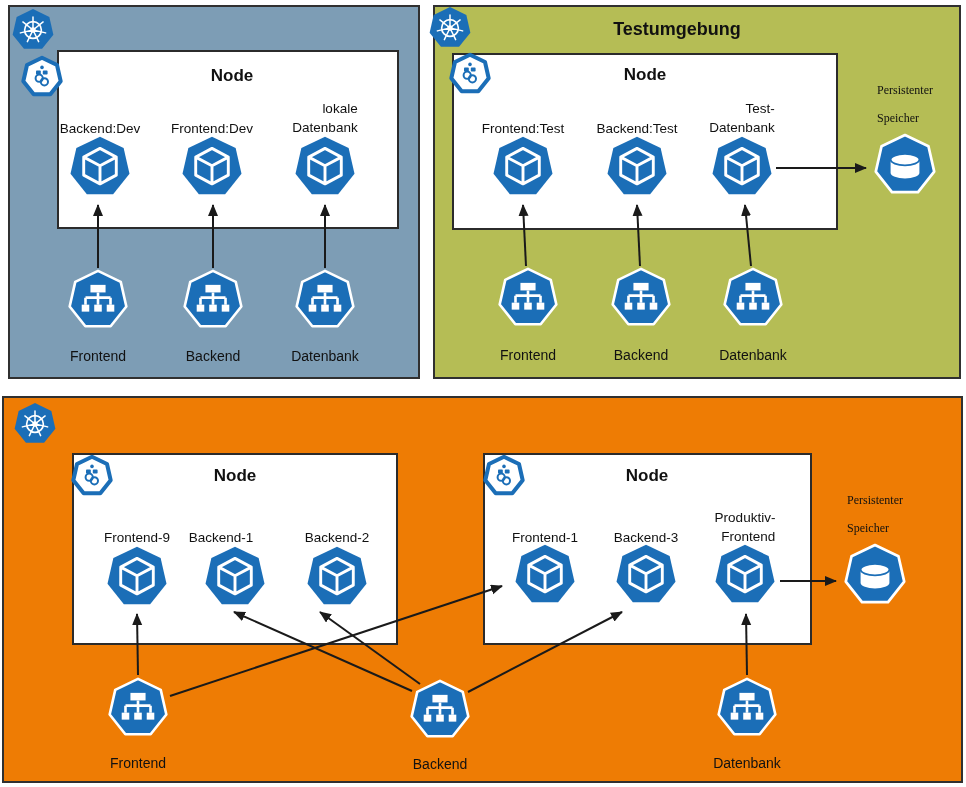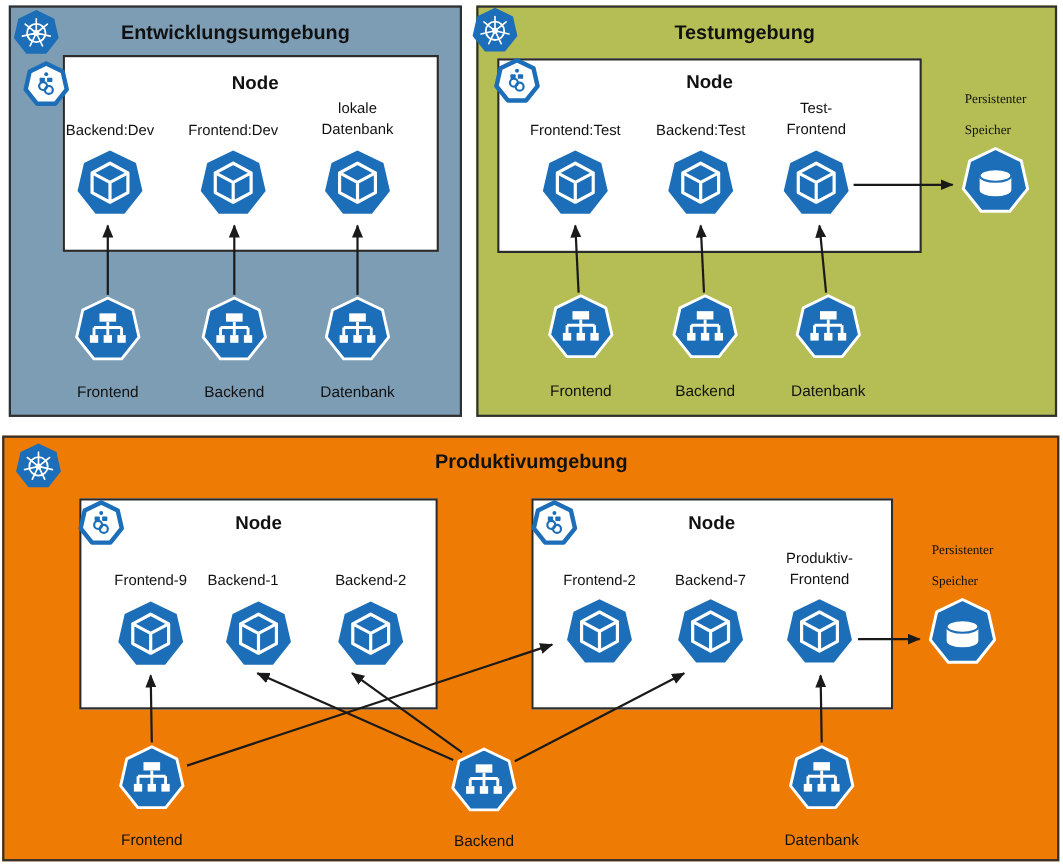--- a/index.html
+++ b/index.html
@@ -11,21 +11,21 @@
   .env.dev{left:8px;top:5px;width:412px;height:374px;background:#7D9DB5;}
   .env.test{left:433px;top:5px;width:528px;height:374px;background:#B5BD55;}
   .env.prod{left:2px;top:396px;width:961px;height:387px;background:#EE7C04;}
   .nodebox{position:absolute;background:#ffffff;border:2px solid #2b2b2b;box-sizing:border-box;}
   .nodebox.devn{left:57px;top:50px;width:342px;height:179px;}
   .nodebox.testn{left:452px;top:53px;width:386px;height:177px;}
   .nodebox.prodn1{left:72px;top:453px;width:326px;height:192px;}
   .nodebox.prodn2{left:483px;top:453px;width:329px;height:192px;}
   .env-title{position:absolute;transform:translateX(-50%);font-size:18px;font-weight:bold;white-space:nowrap;}
   .node-title{position:absolute;transform:translateX(-50%);font-size:17px;font-weight:bold;white-space:nowrap;}
-  .lbl{position:absolute;transform:translateX(-50%);font-size:13.5px;line-height:19px;text-align:center;white-space:pre-line;}
+  .lbl{position:absolute;transform:translateX(-50%);font-size:13.5px;line-height:19px;text-align:right;white-space:pre-line;margin-top:10px;}
   .svclbl{position:absolute;transform:translateX(-50%);font-size:14px;text-align:center;white-space:nowrap;}
   .storlbl{position:absolute;transform:translateX(-50%);font-size:12px;line-height:28px;text-align:left;white-space:pre-line;font-family:Liberation Serif, serif;}
   .icon{position:absolute;}
   svg{display:block;}
   .arrow-layer{position:absolute;left:0;top:0;pointer-events:none;}
 </style>
 </head>
 <body>
 
 <div class="canvas">
@@ -87,23 +87,21 @@
     <svg viewBox="-55 -55 110 110" width="48" height="46">
         <use href="#sym-helm"></use>
       </svg>
     </div>
   <div class="icon" style="left:11px;top:401px">
     <svg viewBox="-55 -55 110 110" width="48" height="46">
         <use href="#sym-helm"></use>
       </svg>
     </div>
 
-  <div class="env-title" style="left:214px;top:19px">Entwicklungsumgebung</div>
   <div class="env-title" style="left:677px;top:19px">Testumgebung</div>
-  <div class="env-title" style="left:483px;top:409px">Produktivumgebung</div>
 
   <div class="icon" style="left:20px;top:55px">
     <svg viewBox="-55 -55 110 110" width="44" height="44">
         <use href="#sym-node"></use>
       </svg>
     </div>
   <div class="icon" style="left:448px;top:52px">
     <svg viewBox="-55 -55 110 110" width="44" height="44">
         <use href="#sym-node"></use>
       </svg>
@@ -140,21 +138,21 @@
     </div>
   <div class="icon" style="left:293px;top:134px">
     <svg viewBox="-55 -55 110 110" width="64" height="66">
         <use href="#sym-pod"></use>
       </svg>
     </div>
 
   <div class="lbl" style="left:523px;top:109px">Frontend:Test</div>
   <div class="lbl" style="left:637px;top:109px">Backend:Test</div>
   <div class="lbl" style="left:742px;top:89px">Test-
-Frontend</div>
+Datenbank</div>
   <div class="icon" style="left:491px;top:134px">
     <svg viewBox="-55 -55 110 110" width="64" height="66">
         <use href="#sym-pod"></use>
       </svg>
     </div>
   <div class="icon" style="left:605px;top:134px">
     <svg viewBox="-55 -55 110 110" width="64" height="66">
         <use href="#sym-pod"></use>
       </svg>
     </div>
@@ -184,22 +182,22 @@
     <svg viewBox="-55 -55 110 110" width="64" height="66">
         <use href="#sym-pod"></use>
       </svg>
     </div>
   <div class="icon" style="left:305px;top:544px">
     <svg viewBox="-55 -55 110 110" width="64" height="66">
         <use href="#sym-pod"></use>
       </svg>
     </div>
 
-  <div class="lbl" style="left:545px;top:518px">Frontend-2</div>
-  <div class="lbl" style="left:646px;top:518px">Backend-7</div>
+  <div class="lbl" style="left:545px;top:518px">Frontend-1</div>
+  <div class="lbl" style="left:646px;top:518px">Backend-3</div>
   <div class="lbl" style="left:745px;top:498px">Produktiv-
 Frontend</div>
   <div class="icon" style="left:513px;top:542px">
     <svg viewBox="-55 -55 110 110" width="64" height="66">
         <use href="#sym-pod"></use>
       </svg>
     </div>
   <div class="icon" style="left:614px;top:542px">
     <svg viewBox="-55 -55 110 110" width="64" height="66">
         <use href="#sym-pod"></use>

